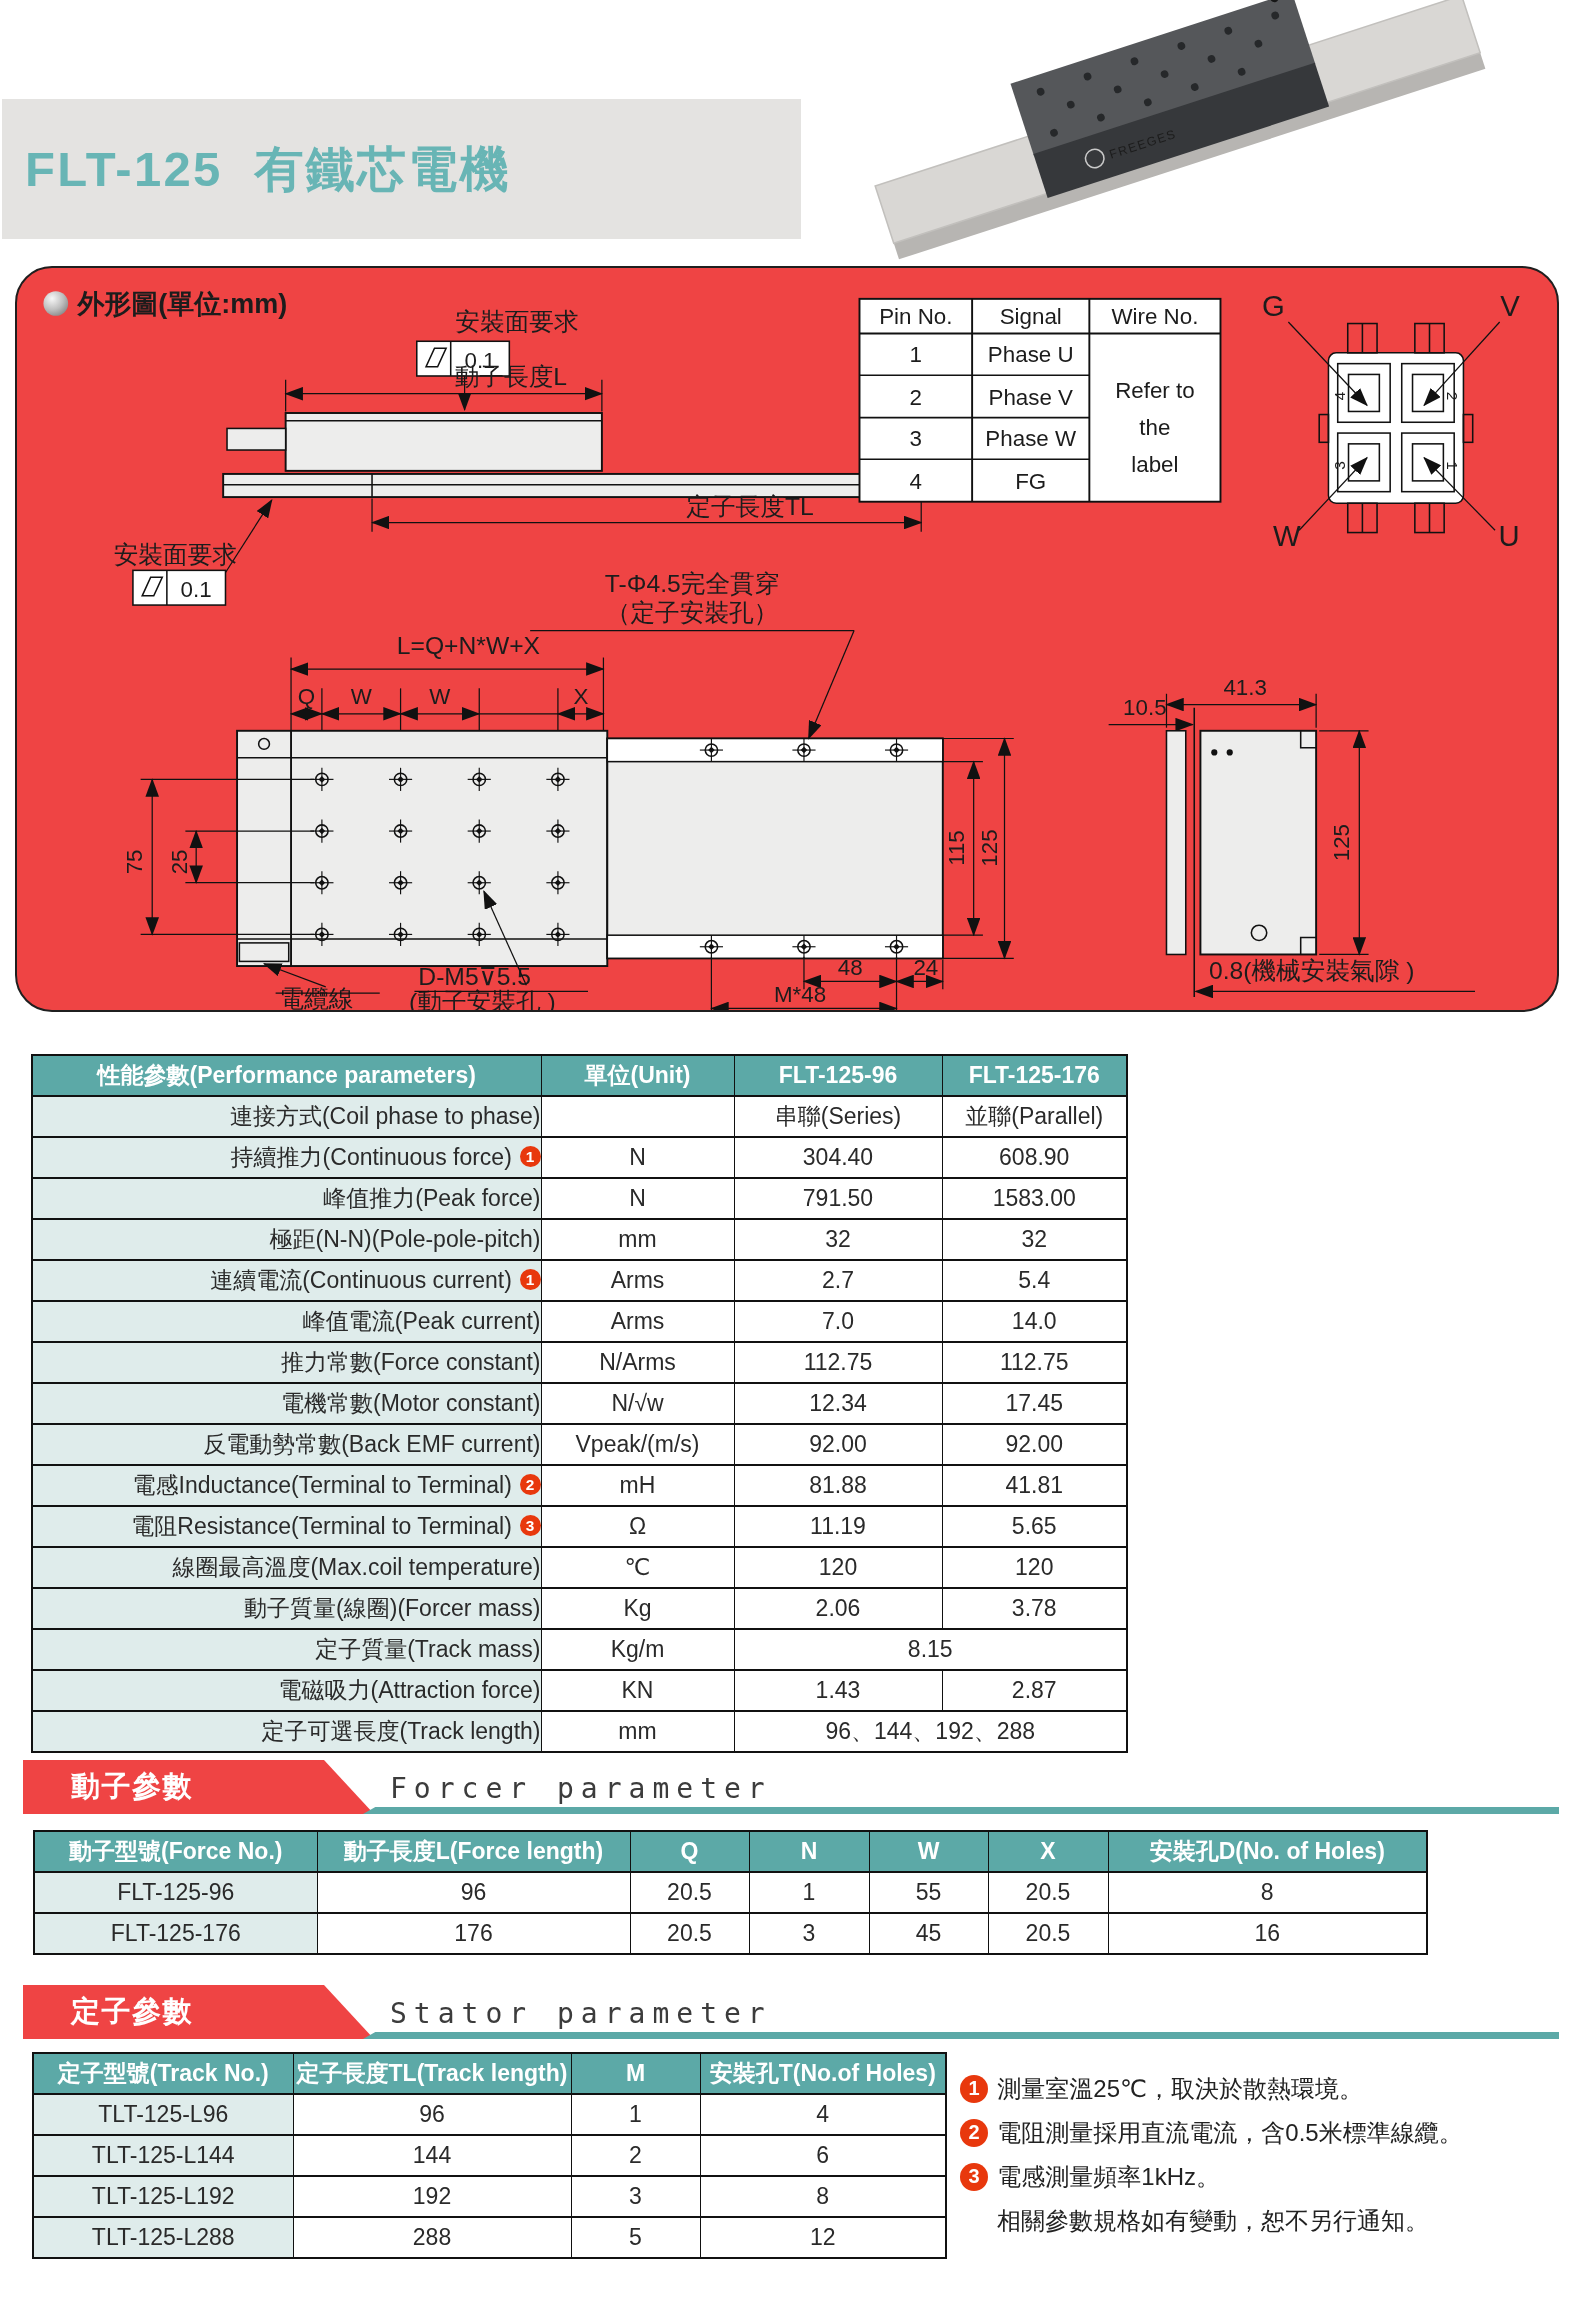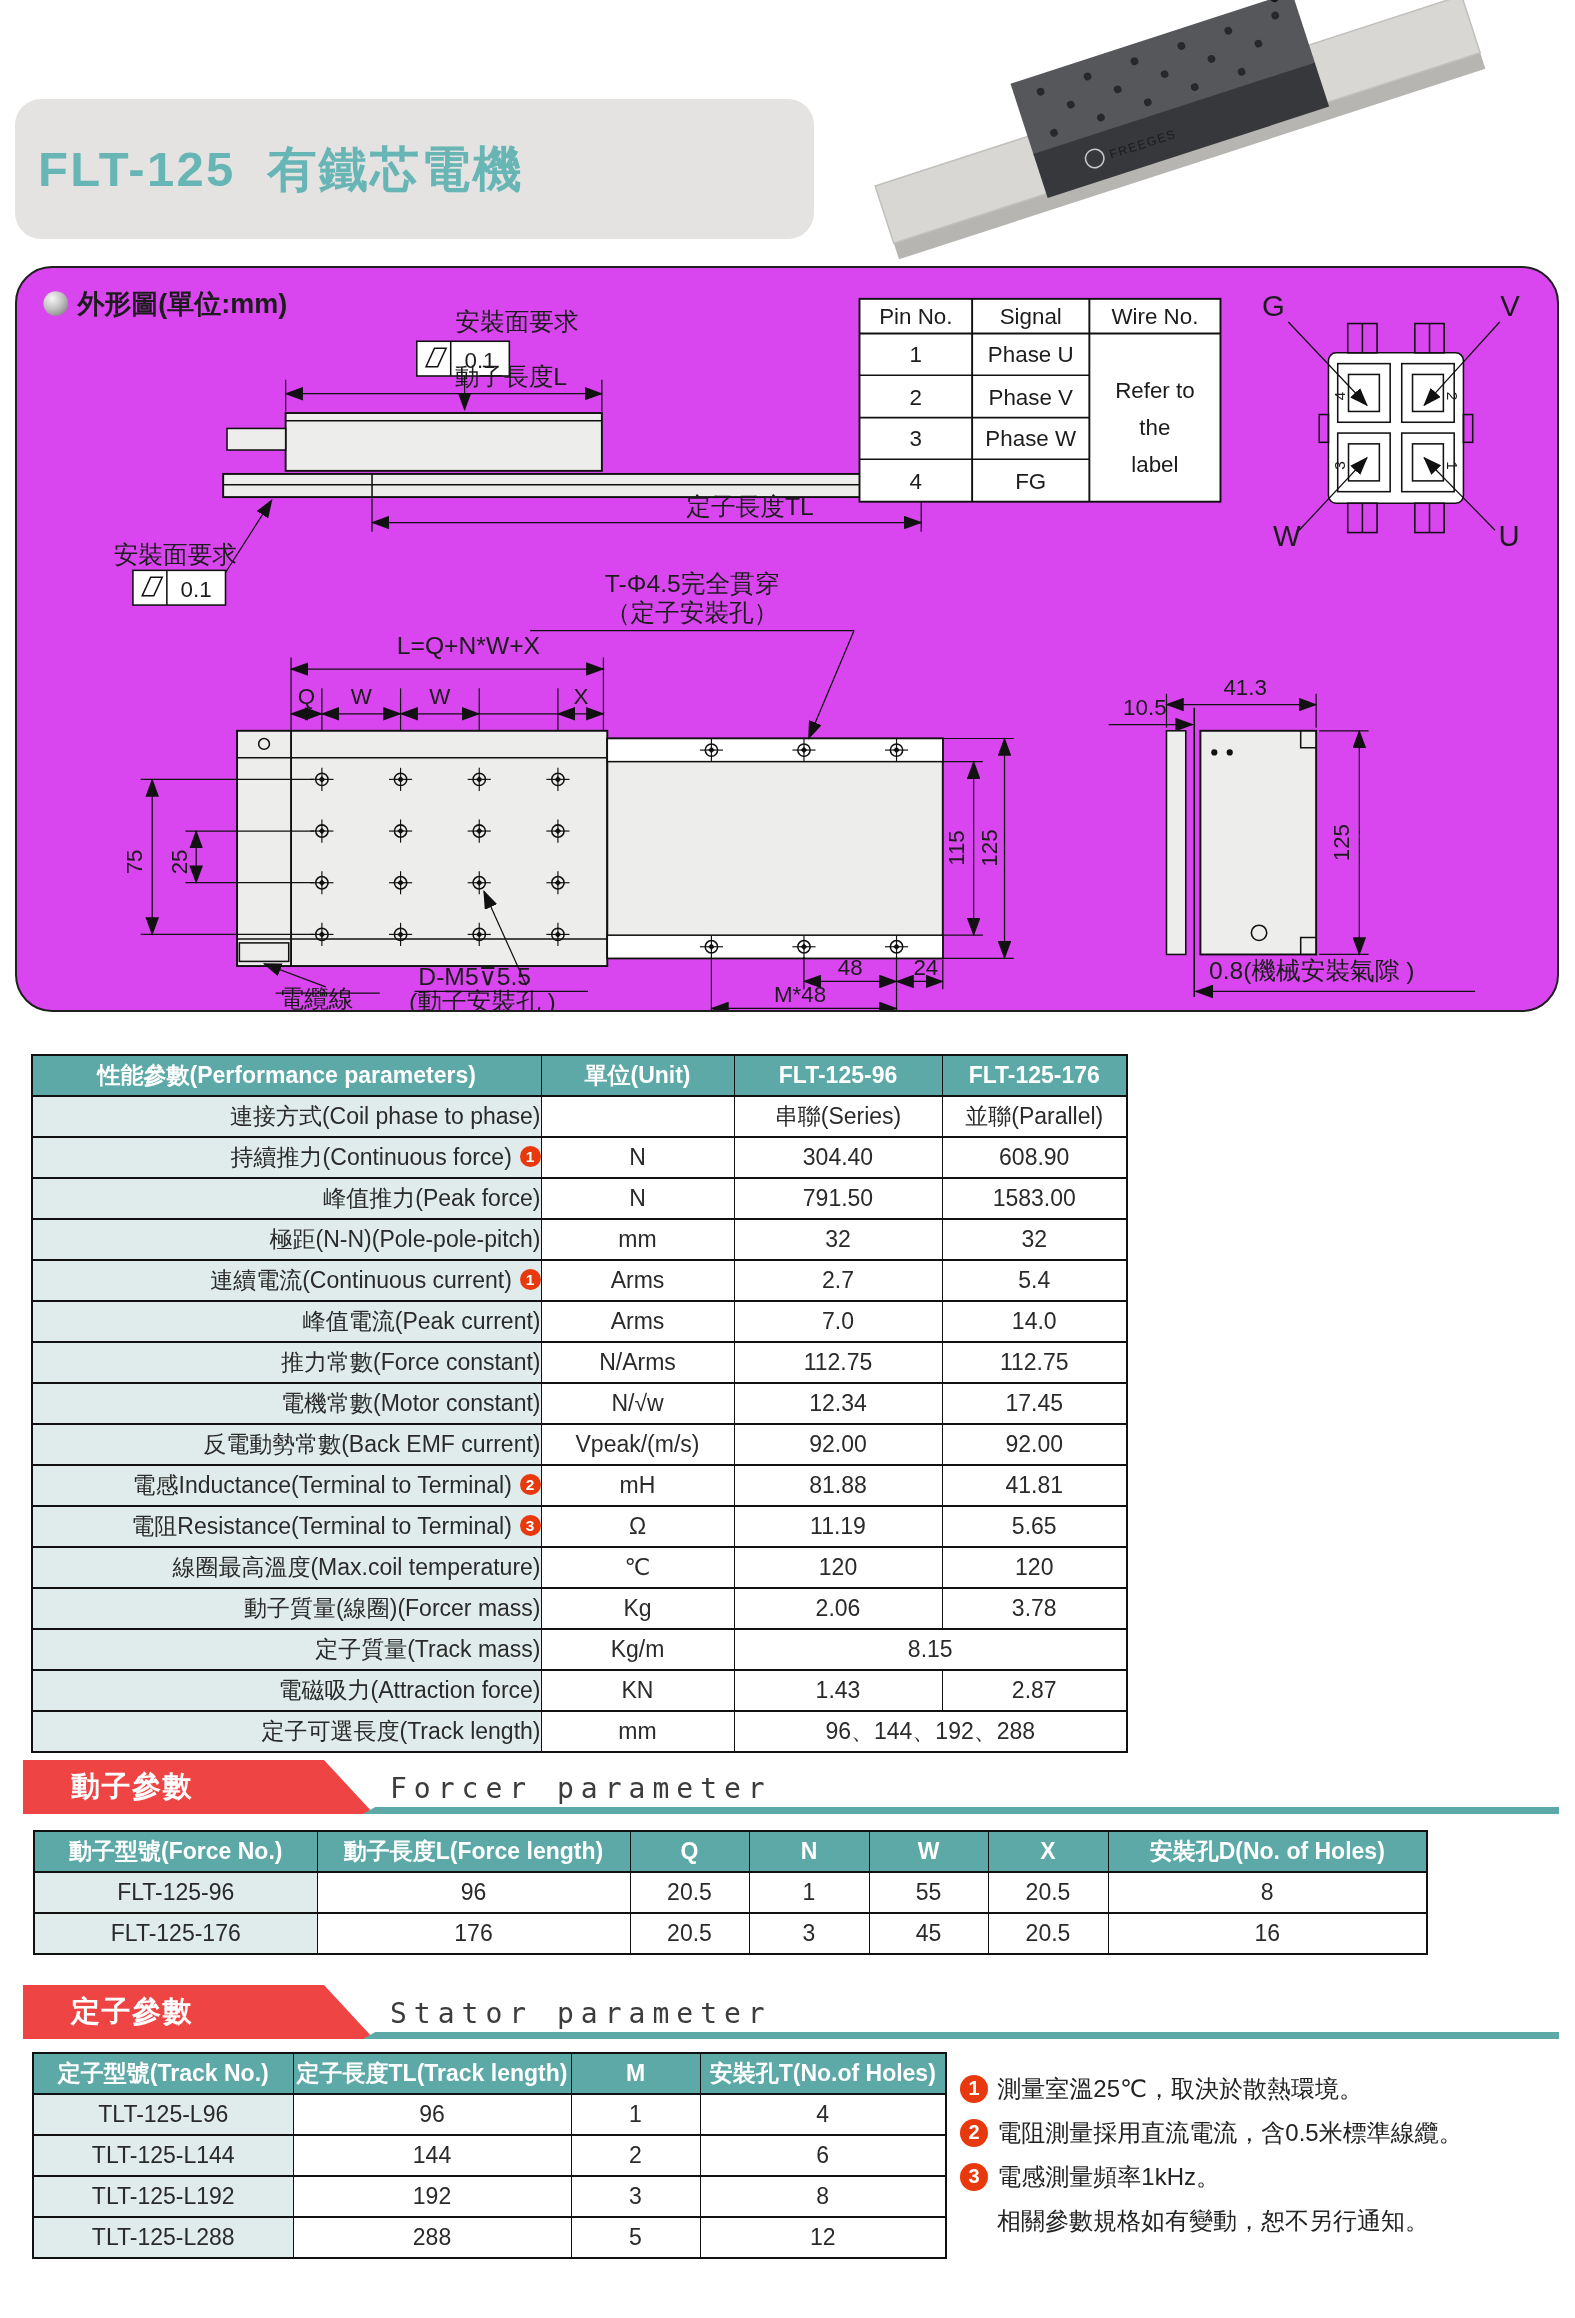--- a/index.html
+++ b/index.html
@@ -1,30 +1,30 @@
 <!DOCTYPE html>
 <html style="font-size:12.3px"><head>
 <meta charset="utf-8">
 <style>
   html,body{margin:0;padding:0;}
   body{
     width:1575px;height:2319px;position:relative;background:#ffffff;
     font-family:"Liberation Sans","DejaVu Sans",sans-serif;color:#1c1c1c;overflow:hidden;
   }
   
-  .banner{position:absolute;left:15px;top:99px;width:799px;height:140px;background:#e4e3e1;border-radius:26px;}
+  .banner{position:absolute;left:2px;top:99px;width:799px;height:140px;background:#e4e3e1;}
   .banner h1{
     margin:0;padding-left:23px;line-height:140px;font-size:49px;font-weight:bold;
     color:#68b5b5;letter-spacing:2.3px;white-space:pre;
   }
   .hero{position:absolute;left:872px;top:0;width:632px;height:261px;}
   
   .panel{
     position:absolute;left:15.4px;top:266px;width:1540px;height:742px;
-    border:2.3px solid #1f1f1f;border-radius:37px;background:#d946ef;text-align:center;
+    border:2.3px solid #1f1f1f;border-radius:37px;background:#ef4444;text-align:center;
   }
   .panel svg{position:absolute;left:0;top:0;width:100%;height:100%;}
   text{fill:#1c1c1c;}
   .lbl{font-size:32px;}
   .dim{font-size:29px;}
   .pt{font-size:29px;}
   .big{font-size:38px;}
   .ttl{font-size:35px;font-weight:bold;}
   
   table.spec{border-collapse:collapse;table-layout:fixed;position:absolute;background:#fff;}

